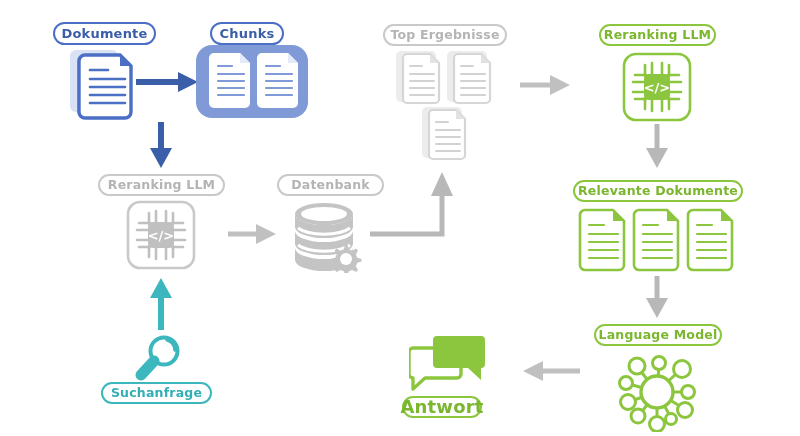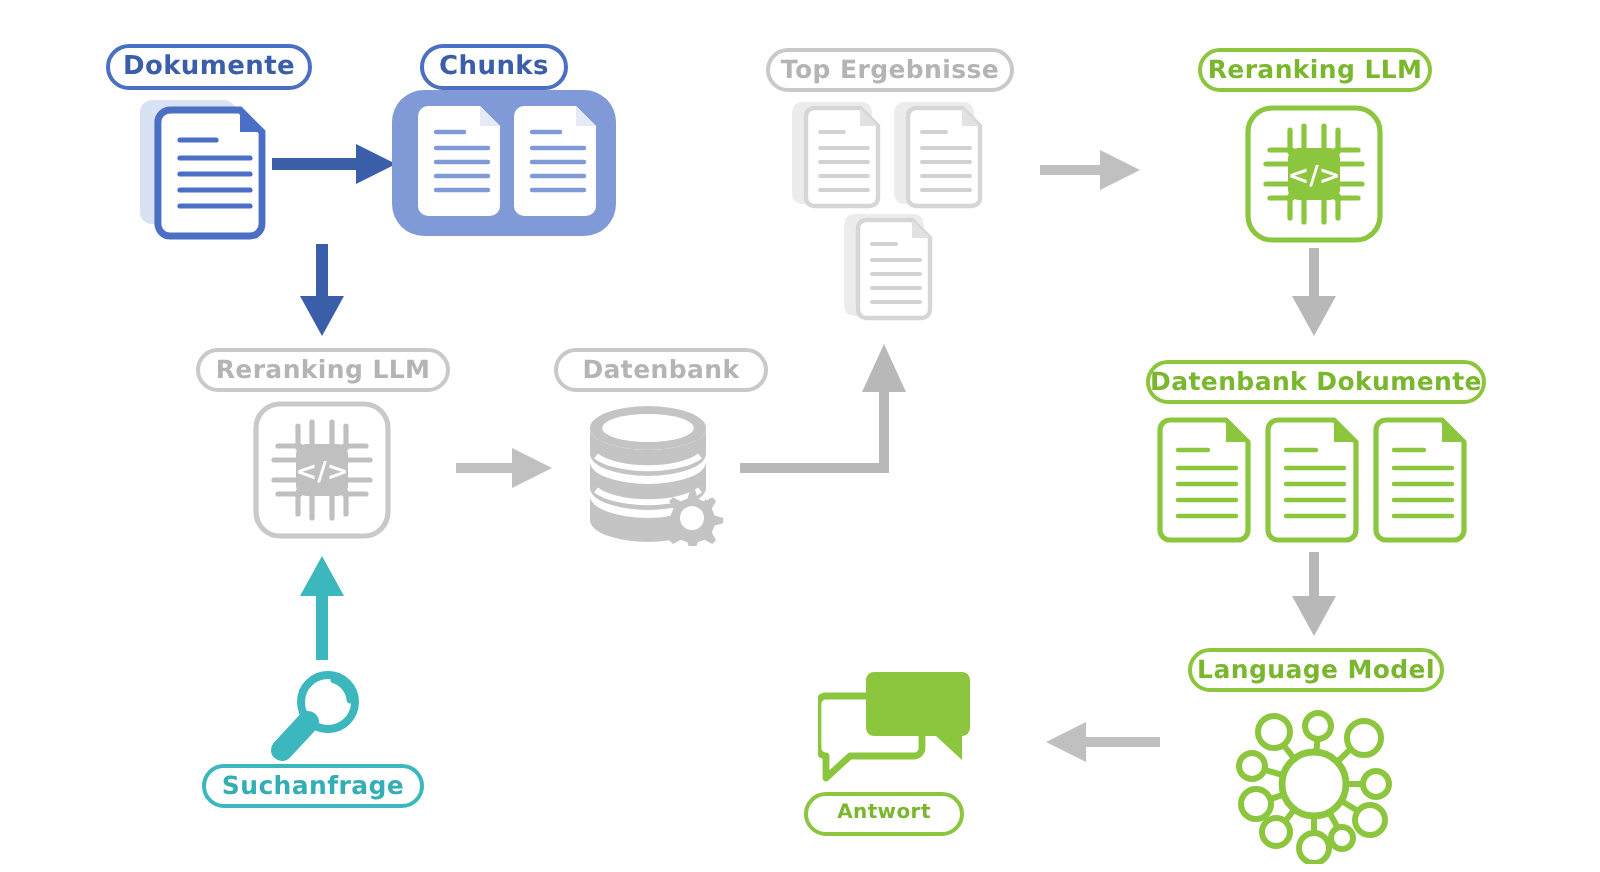--- a/index.html
+++ b/index.html
@@ -274,21 +274,21 @@
           <line x1="47" y1="30" x2="59" y2="30"></line>
         <line x1="47" y1="40" x2="59" y2="40"></line>
           <line x1="46" y1="47" x2="57" y2="47"></line>
       </g>
       <rect x="22" y="22" width="26" height="26" rx="5" fill="#8cc63e"></rect>
       <text x="35" y="40" text-anchor="middle" fill="#ffffff" font-size="13" font-weight="bold" font-family="DejaVu Sans, sans-serif">&lt;/&gt;</text>
     </svg>
   </div>
 
   <div class="pill pill-green" style="left:573px;top:180px;width:170px;height:22px;font-size:12.5px;">
-    <span>Datenbank Dokumente</span>
+    <span>Relevante Dokumente</span>
   </div>
 
   <div class="icon-wrap" style="left:578px;top:208px;">
     <svg width="158" height="66" viewBox="0 0 158 66">
       <g transform="translate(2,2)">
         <path d="M5 0 h28 l11 11 v44 a5 5 0 0 1 -5 5 h-34 a5 5 0 0 1 -5 -5 v-50 a5 5 0 0 1 5 -5 z" fill="#ffffff" stroke="#8cc63e" stroke-width="2.6"></path>
         <path d="M33 0 l11 11 h-11 z" fill="#8cc63e"></path>
         <g stroke="#8cc63e" stroke-width="2.2" stroke-linecap="round">
           <line x1="9" y1="15" x2="24" y2="15"></line>
           <line x1="9" y1="24" x2="38" y2="24"></line>
@@ -358,17 +358,17 @@
 
   <div class="icon-wrap" style="left:409px;top:334px;">
     <svg width="82" height="62" viewBox="0 0 82 62">
 
       <path d="M4 14 h44 a4 4 0 0 1 4 4 v22 a4 4 0 0 1 -4 4 h-32 l-12 11 v-11 a4 4 0 0 1 -4 -4 v-22 a4 4 0 0 1 4 -4 z" fill="#ffffff" stroke="#8cc63e" stroke-width="3.4" stroke-linejoin="round"></path>
 
       <path d="M28 2 h44 a4 4 0 0 1 4 4 v24 a4 4 0 0 1 -4 4 v12 l-13 -12 h-31 a4 4 0 0 1 -4 -4 v-24 a4 4 0 0 1 4 -4 z" fill="#8cc63e"></path>
     </svg>
   </div>
 
-  <div class="pill pill-green" style="left:402px;top:396px;width:80px;height:22px;font-size:10px;">
+  <div class="pill pill-green" style="left:402px;top:396px;width:80px;height:22px;font-size:18px;">
     <span>Antwort</span>
   </div>
 
 </div>
 
 </body></html>

